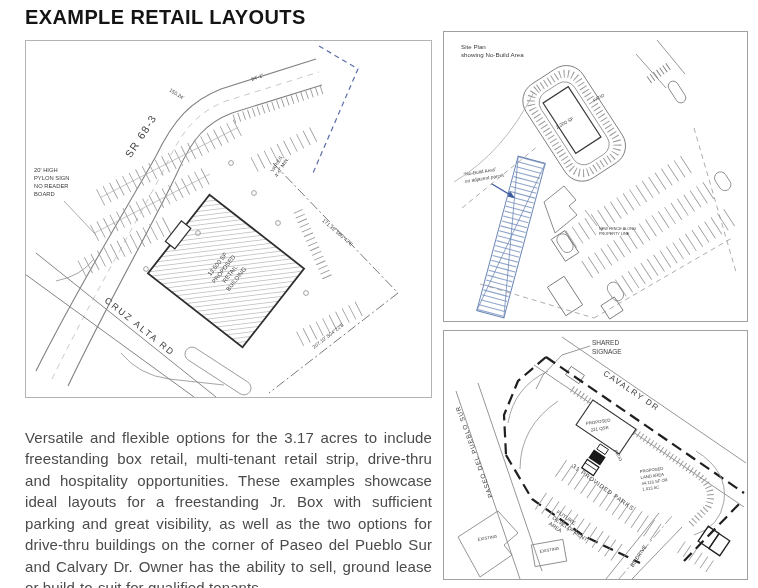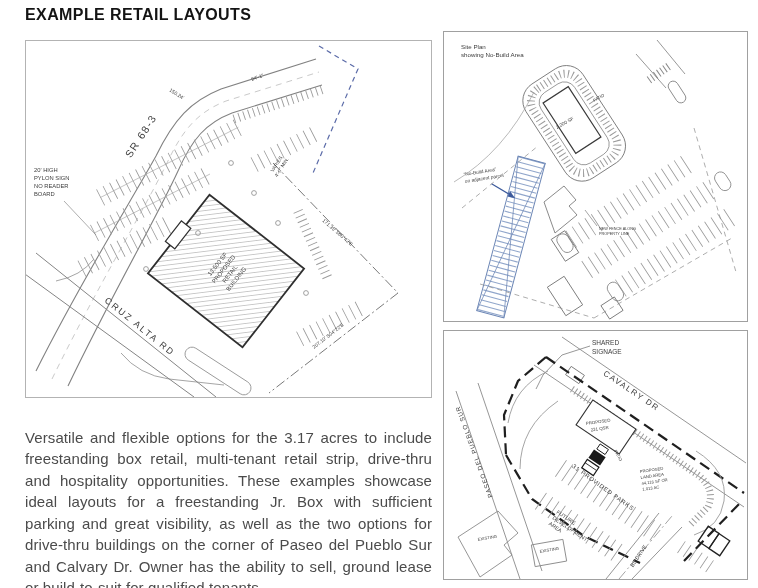--- a/index.html
+++ b/index.html
@@ -1,17 +1,17 @@
 <!DOCTYPE html>
 <html><head>
 <meta charset="utf-8">
 <style>
   html,body{margin:0;padding:0;background:#fff;}
   body{width:758px;height:588px;position:relative;font-family:"Liberation Sans",sans-serif;overflow:hidden;}
-  .heading{position:absolute;left:25px;top:6px;font-size:16px;font-weight:bold;color:#141414;letter-spacing:.4px;}
+  .heading{position:absolute;left:25px;top:6px;font-size:20px;font-weight:bold;color:#141414;letter-spacing:.4px;}
   .panel{position:absolute;background:#fff;}
   .panel-left{left:25px;top:40px;width:405px;height:356px;border:1px solid #b3b3b3;}
   .panel-tr{left:443px;top:31px;width:303px;height:289px;border:1px solid #a0a0a0;}
   .panel-br{left:443px;top:330px;width:303px;height:248px;border:1px solid #a0a0a0;}
   .desc{position:absolute;left:25px;top:412px;width:407px;font-size:15px;line-height:1.43;color:#4b4b4b;text-align:justify;letter-spacing:.1px;}
   svg{display:block;}
   svg text{font-family:"Liberation Sans",sans-serif;fill:#3d3d3d;}
 </style>
 </head>
 <body>

